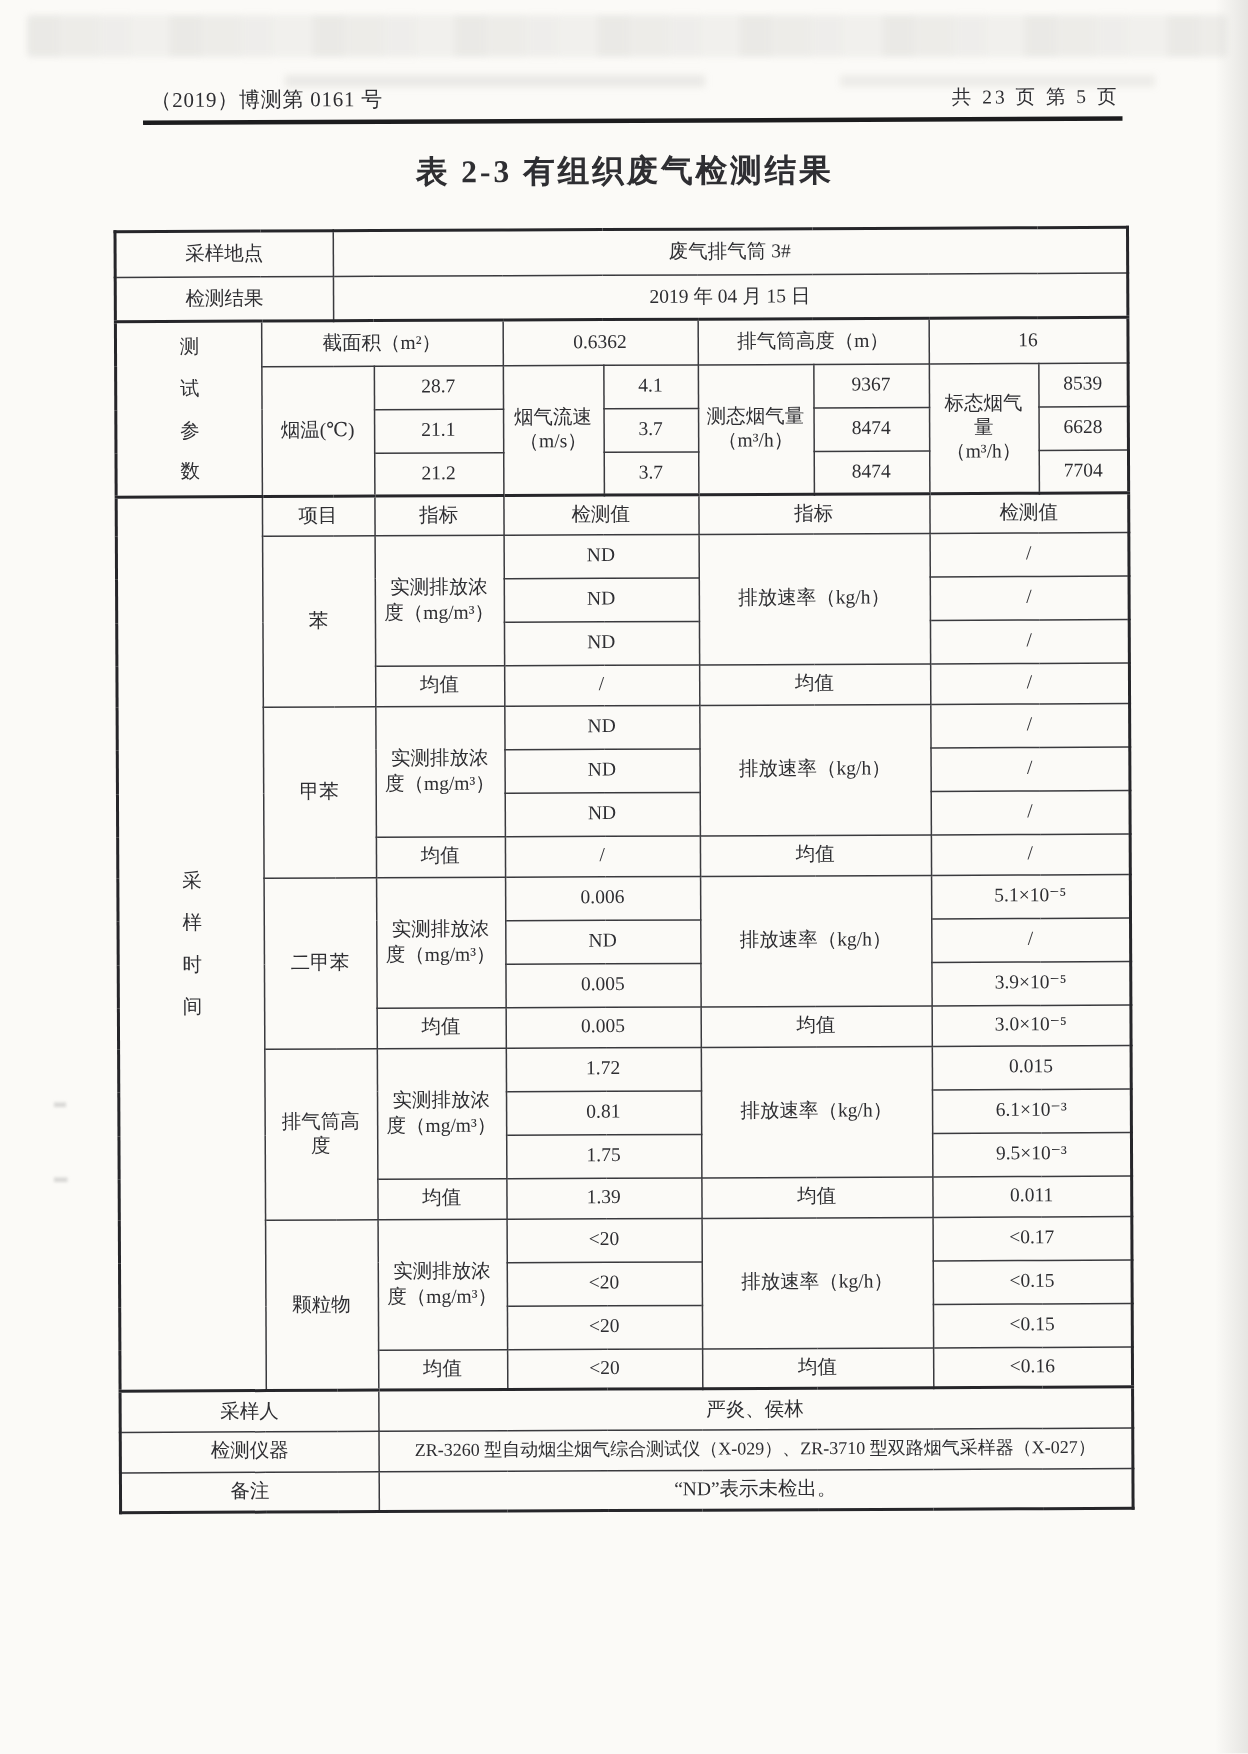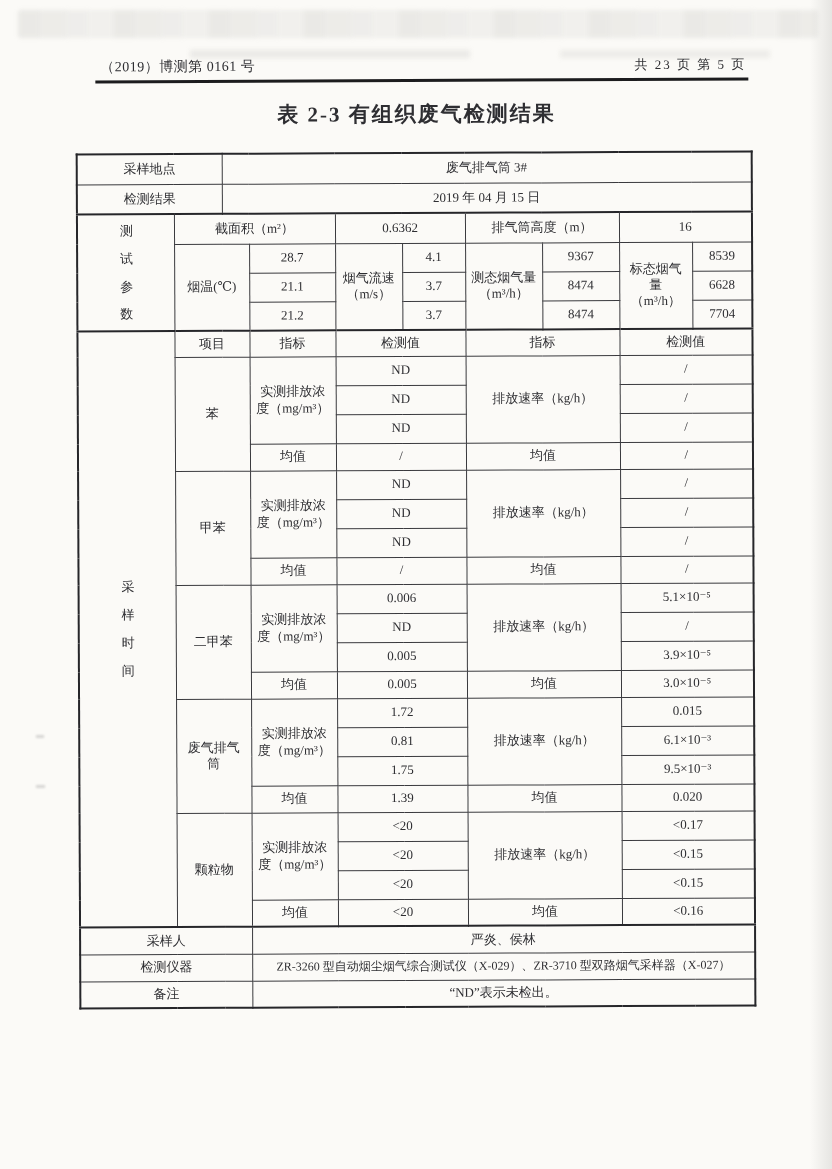--- a/index.html
+++ b/index.html
@@ -210,39 +210,39 @@
       <td colspan="2">3.9×10⁻⁵</td>
     </tr>
     <tr class="h27">
       <td>均值</td>
       <td colspan="2">0.005</td>
       <td colspan="2">均值</td>
       <td colspan="2">3.0×10⁻⁵</td>
     </tr>
 
     <tr class="h29">
-      <td colspan="2" rowspan="4" class="group-name">废气排气筒</td>
+      <td colspan="2" rowspan="4" class="group-name">排气筒高度</td>
       <td rowspan="3" class="wrap">实测排放浓度（mg/m³）</td>
       <td colspan="2">1.72</td>
       <td colspan="2" rowspan="3" class="wrap">排放速率（kg/h）</td>
       <td colspan="2">0.015</td>
     </tr>
     <tr class="h29">
       <td colspan="2">0.81</td>
       <td colspan="2">6.1×10⁻³</td>
     </tr>
     <tr class="h29">
       <td colspan="2">1.75</td>
       <td colspan="2">9.5×10⁻³</td>
     </tr>
     <tr class="h27">
       <td>均值</td>
       <td colspan="2">1.39</td>
       <td colspan="2">均值</td>
-      <td colspan="2">0.020</td>
+      <td colspan="2">0.011</td>
     </tr>
 
     <tr class="h29">
       <td colspan="2" rowspan="4" class="group-name">颗粒物</td>
       <td rowspan="3" class="wrap">实测排放浓度（mg/m³）</td>
       <td colspan="2">&lt;20</td>
       <td colspan="2" rowspan="3" class="wrap">排放速率（kg/h）</td>
       <td colspan="2">&lt;0.17</td>
     </tr>
     <tr class="h29">

